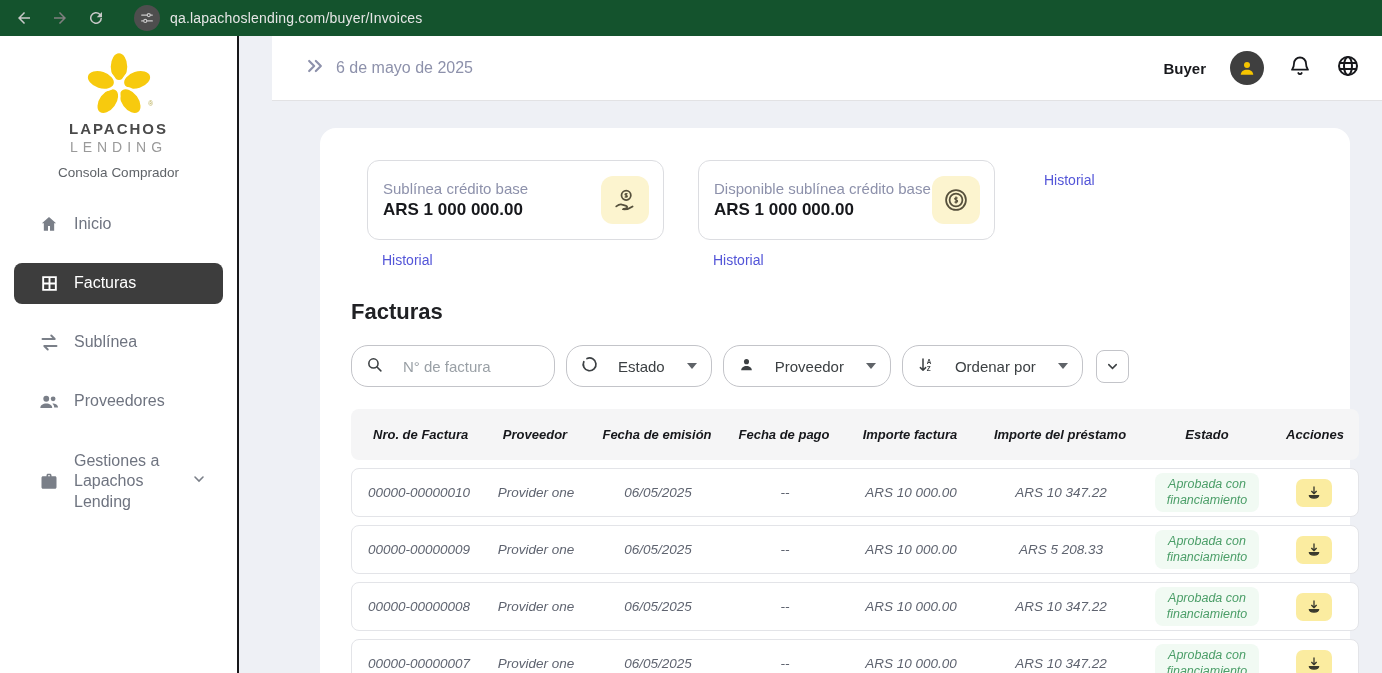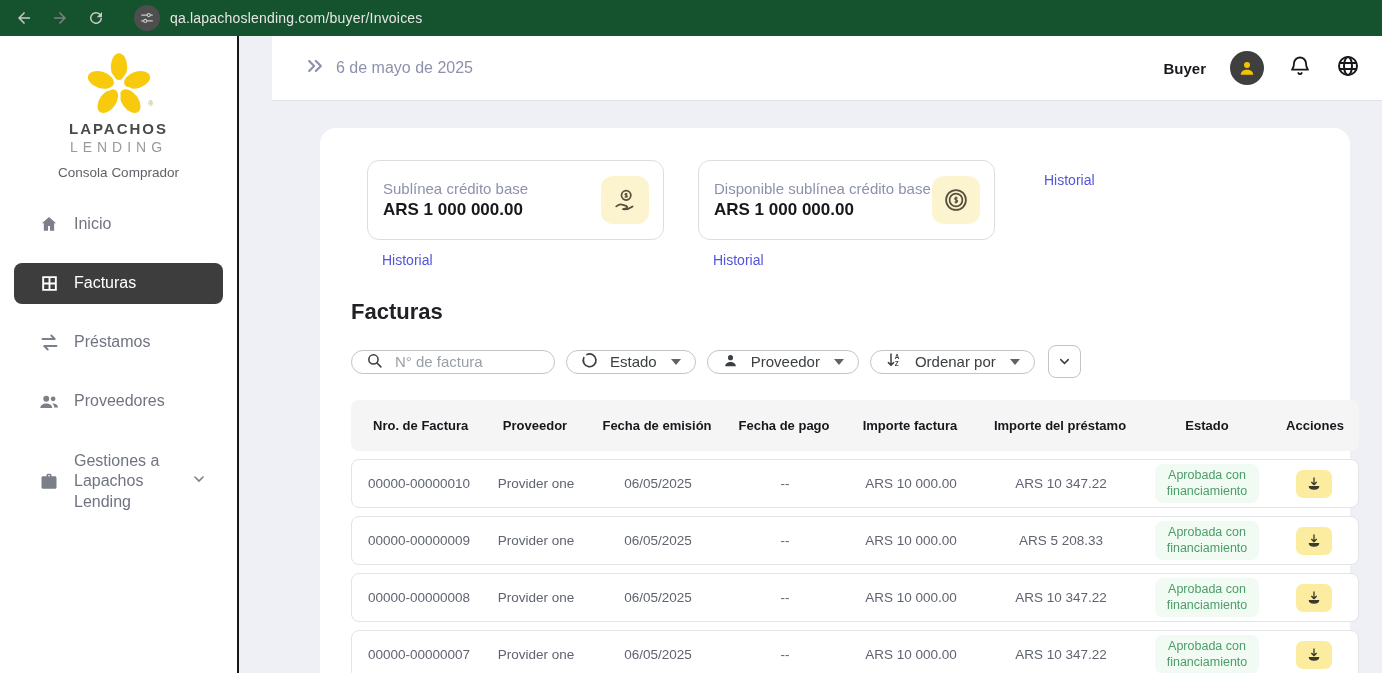--- a/index.html
+++ b/index.html
@@ -44,30 +44,30 @@
   .sum-card { height:80px; border:1px solid #dcdde1; border-radius:12px; display:flex; align-items:center; padding:0 14px 0 15px; }
   .sum-texts { display:flex; flex-direction:column; gap:3px; min-width:0; }
   .sum-title { color:#8d91ab; font-size:15px; white-space:nowrap; }
   .sum-value { color:#17181c; font-size:17px; font-weight:bold; }
   .sum-icon { width:48px; height:48px; border-radius:12px; background:#fcf4cf; margin-left:auto; display:flex; align-items:center; justify-content:center; flex-shrink:0; }
   .hist-link { display:inline-block; margin:12px 0 0 15px; color:#5355d8; font-size:14px; cursor:pointer; text-decoration:none; }
 
   .section-title { font-size:22px; font-weight:600; color:#202124; margin:30px 0 20px; }
 
   .filters { display:flex; align-items:center; gap:11px; }
-  .pill { height:24px; border:1px solid #c3c4c9; border-radius:17px; display:flex; align-items:center; gap:12px; padding:0 14px; background:#fff; font-size:15px; color:#3c4043; cursor:pointer; }
+  .pill { height:42px; border:1px solid #c3c4c9; border-radius:17px; display:flex; align-items:center; gap:20px; padding:0 14px; background:#fff; font-size:15px; color:#3c4043; cursor:pointer; }
   .search-pill { width:204px; cursor:text; }
   .search-pill input { border:none; outline:none; width:100%; font-size:15px; color:#3c4043; font-family:inherit; background:transparent; }
   .search-pill input::placeholder { color:#9aa0a6; }
   .caret { width:0; height:0; border-left:5px solid transparent; border-right:5px solid transparent; border-top:6px solid #5f6368; margin-left:2px; }
   .expand-btn { width:33px; height:33px; border:1px solid #c3c4c9; border-radius:8px; background:#fff; display:flex; align-items:center; justify-content:center; cursor:pointer; margin-left:2px; }
 
   
   .table { margin-top:22px; width:1008px; }
-  .t-grid { display:grid; grid-template-columns:130px 108px 136px 118px 134px 166px 1fr 88px; align-items:center; }
+  .t-grid { display:grid; grid-template-columns:130px 108px 136px 118px 134px 166px 1fr 88px; align-items:center;font-style:italic; }
   .t-head { background:#f5f5f6; border-radius:8px; height:51px; font-size:13px; font-weight:bold; color:#17181c; }
   .t-head > div { text-align:center; padding:0 4px; }
   .t-head > div:first-child { text-align:left; padding-left:22px; }
   .t-row { background:#fff; border:1px solid #e3e4e8; border-radius:8px; height:49px; margin-top:8px; font-size:13.5px; color:#5f6470; }
   .t-row > div { text-align:center; padding:0 4px; }
   .t-row > div:first-child { text-align:left; padding-left:16px; }
   .badge { display:inline-block; background:#f1faf3; color:#4b9e68; font-size:12.5px; line-height:1.25; border-radius:8px; padding:4px 8px; max-width:104px; }
   .dl-btn { width:36px; height:28px; background:#fbeca0; border:none; border-radius:7px; cursor:pointer; display:inline-flex; align-items:center; justify-content:center; }
 </style>
 </head>
@@ -141,21 +141,21 @@
         </span>
         <span>Facturas</span>
       </div>
 
       <div class="nav-item">
         <span class="ni-icon">
           <svg width="21" height="21" viewBox="0 0 24 24" fill="none" stroke="#7a7f88" stroke-width="2.2" stroke-linecap="round" stroke-linejoin="round">
               <path d="M4 8h14M14 4l4 4M20 16H6M10 20l-4-4"></path>
             </svg>
         </span>
-        <span>Préstamos</span>
+        <span>Sublínea</span>
       </div>
 
       <div class="nav-item">
         <span class="ni-icon">
           <svg width="22" height="22" viewBox="0 0 24 24" fill="#7a7f88">
               <circle cx="9" cy="8.5" r="3.2"></circle>
               <path d="M2.5 18.5c0-3 3-4.8 6.5-4.8s6.5 1.8 6.5 4.8z"></path>
               <circle cx="16.5" cy="8.5" r="2.6"></circle>
               <path d="M17 13.6c2.7.3 4.9 1.9 4.9 4.3h-4.2c0-1.7-.8-3.2-2-4.1.4-.2.9-.2 1.3-.2z"></path>
             </svg>

